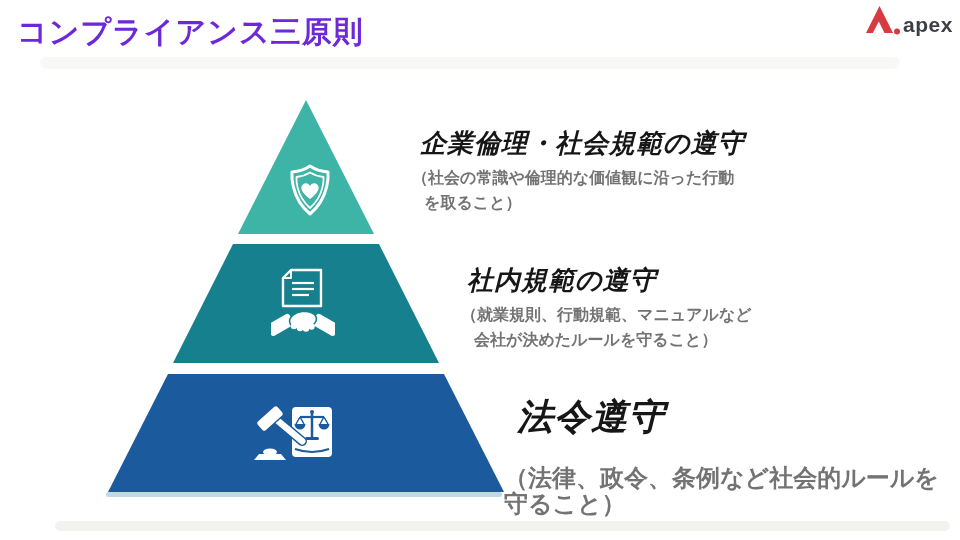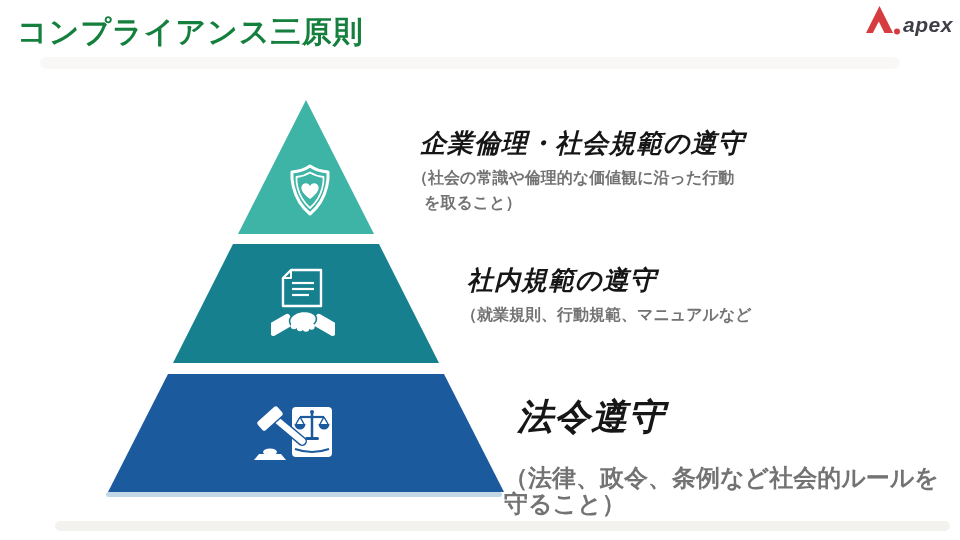--- a/index.html
+++ b/index.html
@@ -2,25 +2,25 @@
 <html><head>
 <meta charset="utf-8">
 <style>
   html,body{margin:0;padding:0;background:#ffffff;}
   .slide{
     position:relative;width:960px;height:540px;background:#ffffff;overflow:hidden;
     font-family:"Liberation Sans",sans-serif;color:#1a1a1a;
   }
   .slide-title{
     position:absolute;left:17px;top:12px;
-    font-size:30px;font-weight:800;letter-spacing:1px;color:#15803d;text-align:center;
+    font-size:30px;font-weight:800;letter-spacing:1px;color:#6d28d9;text-align:center;
   }
   
   .logo{position:absolute;left:866px;top:4px;display:flex;align-items:flex-start;}
-  .logo-text{font-size:21px;font-weight:600;color:#3e3e46;margin-top:9px;letter-spacing:.5px;font-style:italic;}
+  .logo-text{font-size:21px;font-weight:600;color:#3e3e46;margin-top:9px;letter-spacing:.5px;}
   
   .pyramid-svg{position:absolute;left:0;top:0;}
   .tier-icon{position:absolute;}
   
   .tier-text{position:absolute;}
   .tier-heading{font-size:26px;font-weight:800;letter-spacing:1px;line-height:1.3;color:#161616;font-style:italic;}
   .tier-desc{font-size:16px;font-weight:700;line-height:25px;color:#737373;margin-top:4px;}
   .b1{left:412px;top:127px;}
   .b1 .tier-heading{margin-left:8px;}
   .b1 .line2{padding-left:12px;}
@@ -109,20 +109,21 @@
     <div class="tier-desc">
       <div class="line1">（社会の常識や倫理的な価値観に沿った行動</div>
       <div class="line2">を取ること）</div>
     </div>
   </div>
 
   <div class="tier-text b2">
     <div class="tier-heading">社内規範の遵守</div>
     <div class="tier-desc">
       <div class="line1">（就業規則、行動規範、マニュアルなど</div>
+      <div class="line2">会社が決めたルールを守ること）</div>
     </div>
   </div>
 
   <div class="tier-text b3">
     <div class="tier-heading">法令遵守</div>
     <div class="tier-desc">
       <div class="line1">（法律、政令、条例など社会的ルールを守ること）</div>
     </div>
   </div>
 

